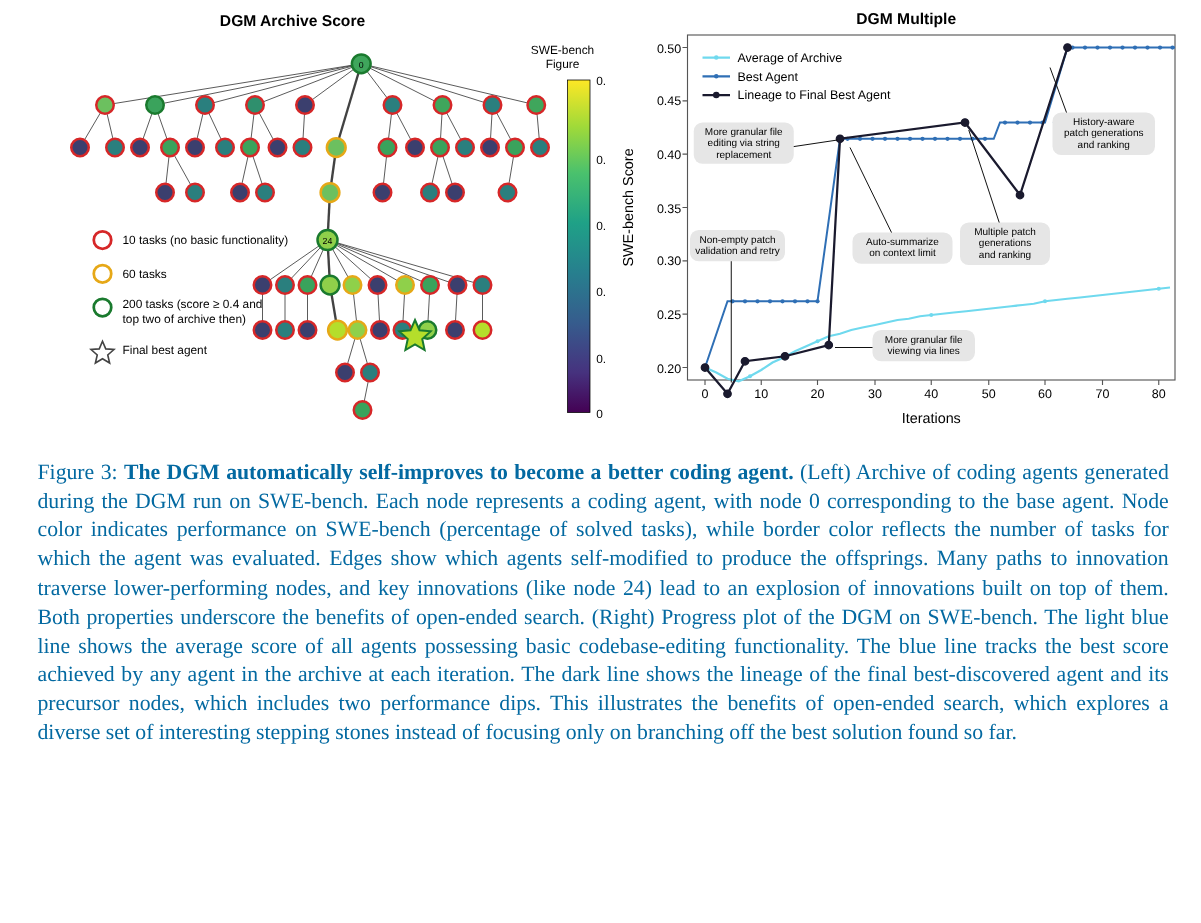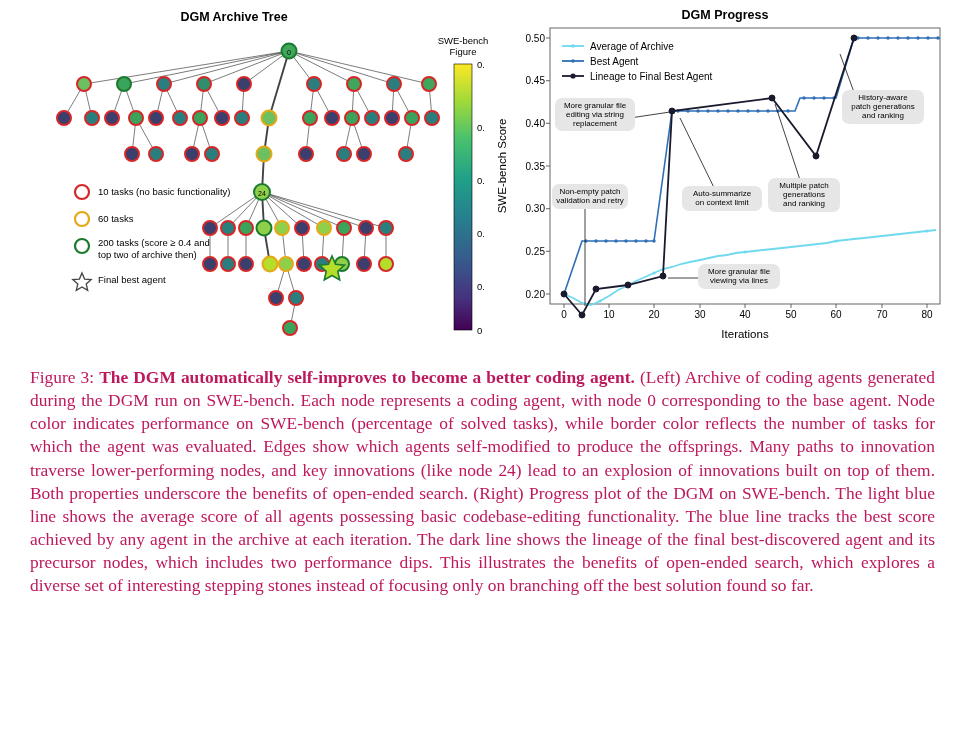--- a/index.html
+++ b/index.html
@@ -98,33 +98,33 @@
   .caption {
     position: absolute;
     left: 30px;
     top: 366px;
     width: 905px;
     font-family: "Liberation Serif", serif;
     font-size: 17.4px;
     line-height: 1.33;
     text-align: justify;
     text-justify: inter-word;
-    color: #be185d;
+    color: #0369a1;
   }
   .caption b { font-weight: bold; }
 </style>
 </head>
 <body>
 
 <div class="page">
 
   <div class="figure">
 
     <div class="tree-panel">
-      <div class="panel-title" id="tree-title">DGM Archive Tree</div>
+      <div class="panel-title" id="tree-title">DGM Archive Score</div>
 
       <svg width="470" height="340" viewBox="0 0 470 340">
         <defs>
           <linearGradient id="viridis" x1="0" y1="1" x2="0" y2="0">
             <stop offset="0" stop-color="#440154"></stop>
             <stop offset="0.12" stop-color="#46327e"></stop>
             <stop offset="0.27" stop-color="#365c8d"></stop>
             <stop offset="0.42" stop-color="#277f8e"></stop>
             <stop offset="0.57" stop-color="#1fa187"></stop>
             <stop offset="0.72" stop-color="#4ac16d"></stop>
@@ -298,28 +298,28 @@
           <rect x="440" y="58" width="18" height="266" fill="url(#viridis)" stroke="#000" stroke-width="0.6"></rect>
           <text class="legend-text" x="463" y="62">0.5</text>
           <text class="legend-text" x="463" y="125">0.4</text>
           <text class="legend-text" x="463" y="178">0.3</text>
           <text class="legend-text" x="463" y="231">0.2</text>
           <text class="legend-text" x="463" y="284">0.1</text>
           <text class="legend-text" x="463" y="328">0</text>
         </g>
       </svg>
 
-      <div class="cbar-label" style="left:414px; top:30px; width:70px;text-align:center;">
+      <div class="cbar-label" style="left:401px; top:30px; width:70px;text-align:center;">
         <span>SWE-bench</span><br>
         <span>Figure</span>
       </div>
     </div>
 
     <div class="plot-panel">
-      <div class="panel-title" id="progress-title" style="left:20px; width:430px;">DGM Progress</div>
+      <div class="panel-title" id="progress-title" style="left:20px; width:430px;">DGM Multiple</div>
 
       <svg width="462" height="344" viewBox="0 0 462 344">
 
         <rect x="60" y="22" width="390" height="276" fill="#ffffff" stroke="#555" stroke-width="0.9"></rect>
 
         <g class="ax-text">
           <text x="55" y="36" text-anchor="end">0.50</text>
           <text x="55" y="78" text-anchor="end">0.45</text>
           <text x="55" y="121" text-anchor="end">0.40</text>
           <text x="55" y="164" text-anchor="end">0.35</text>

